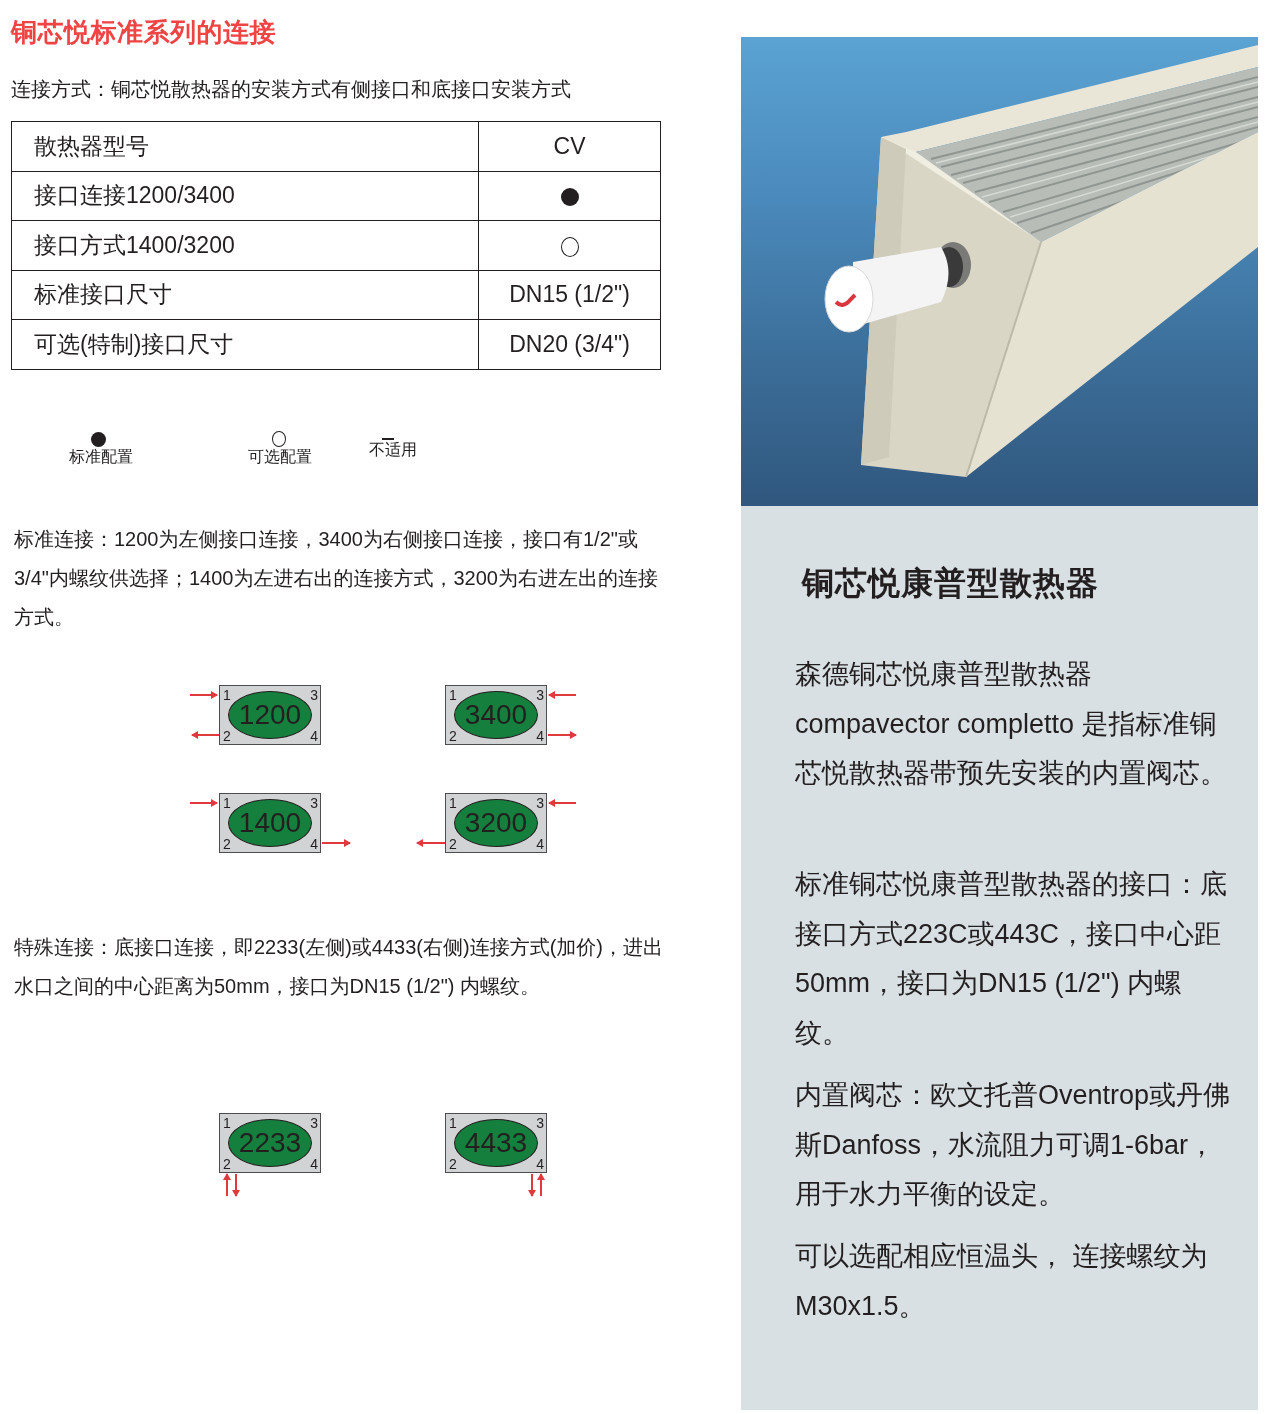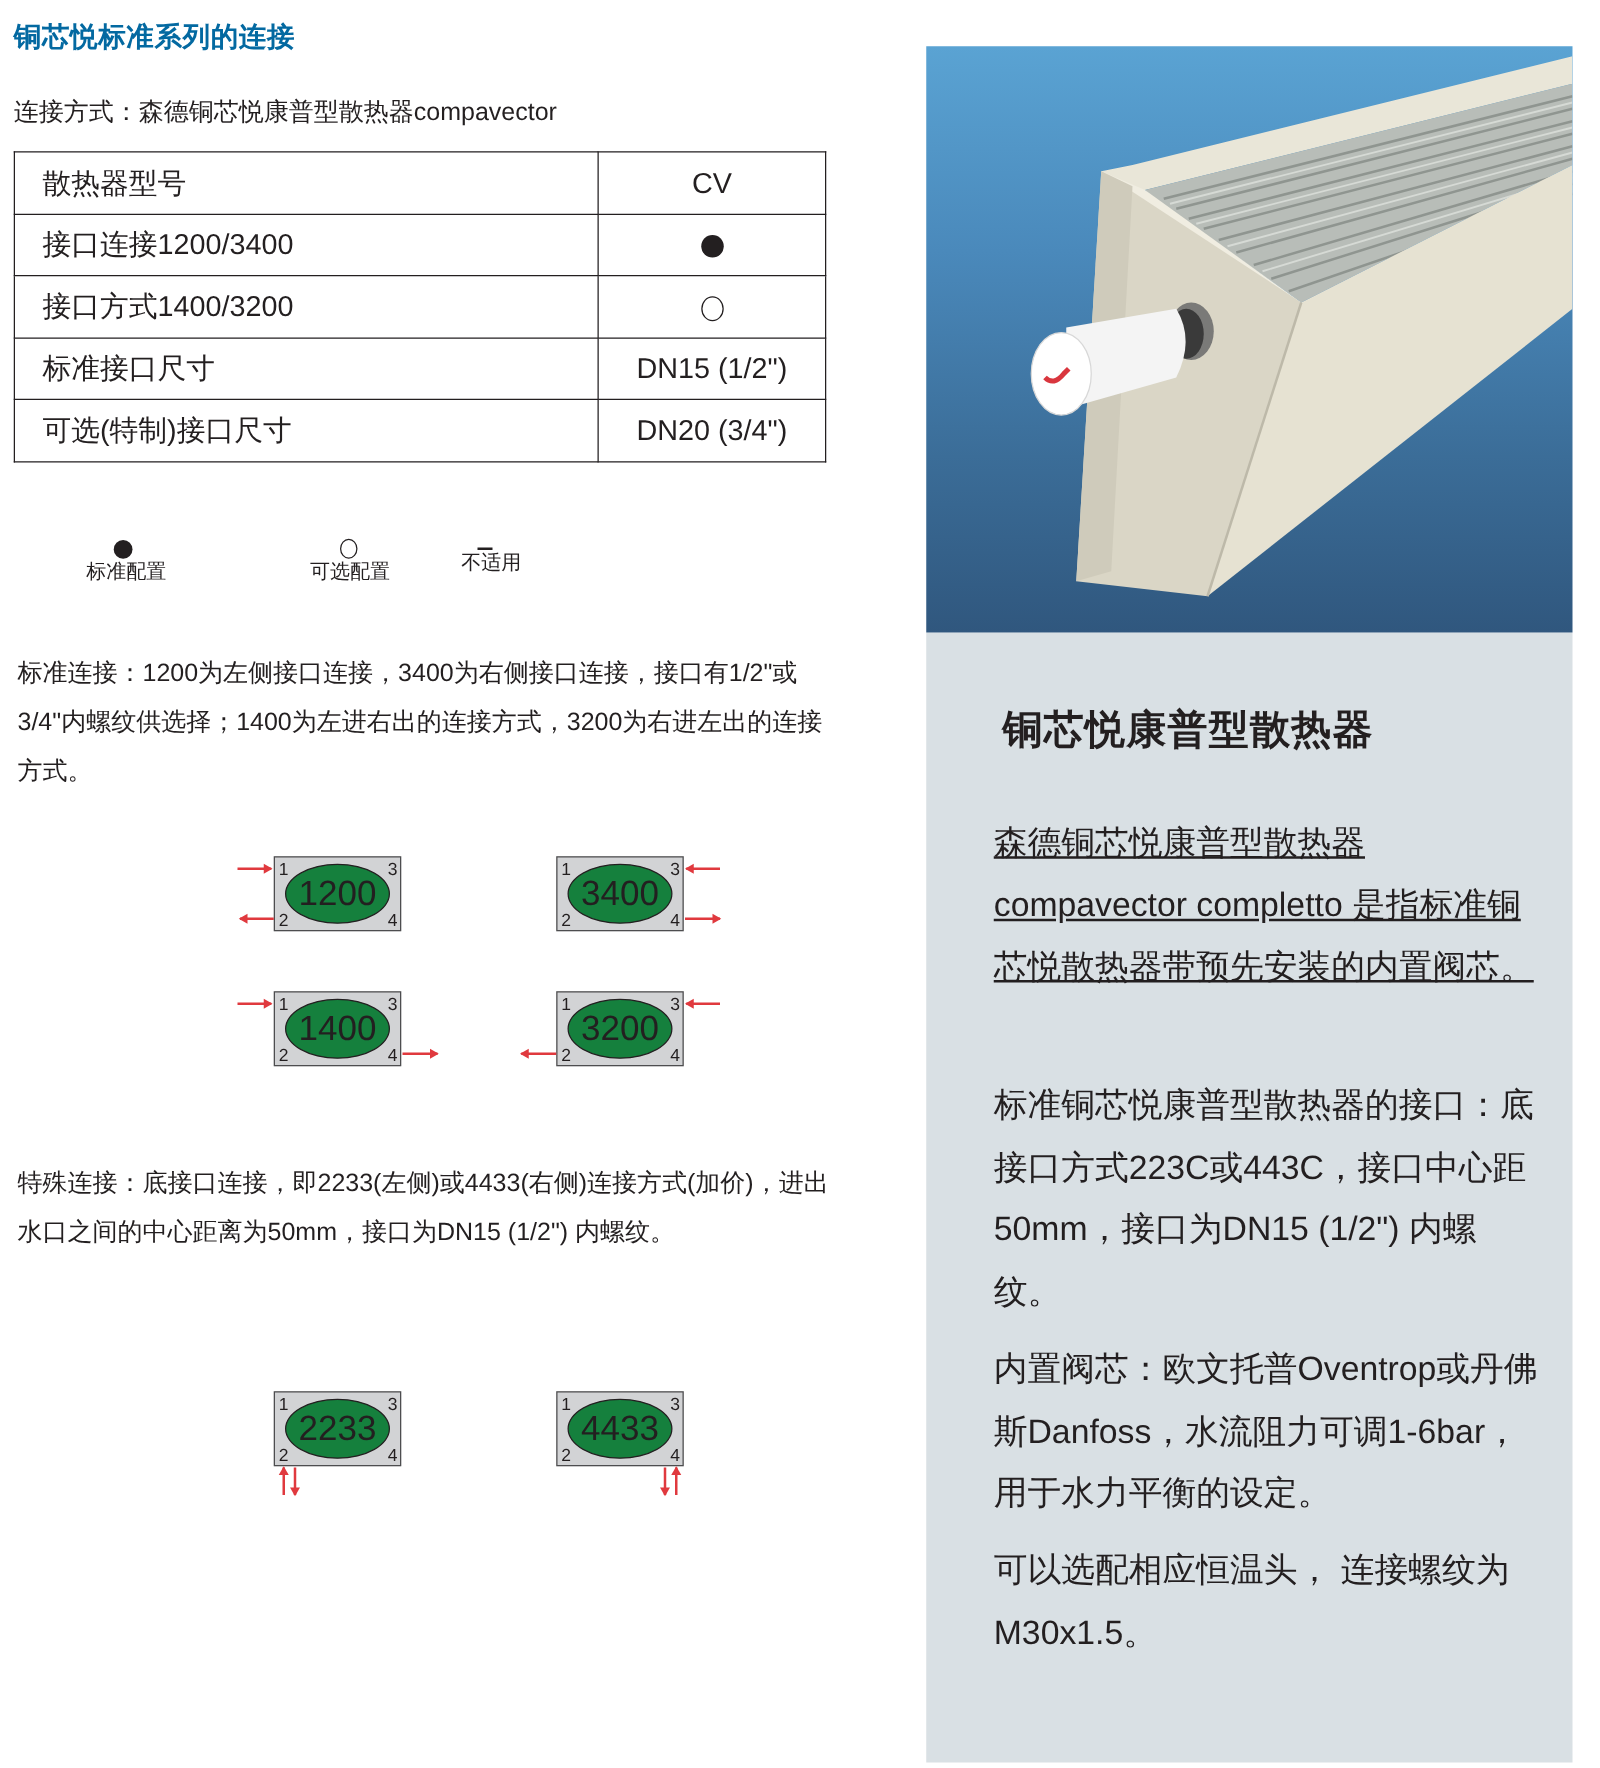--- a/index.html
+++ b/index.html
@@ -1,19 +1,19 @@
 <!DOCTYPE html>
 <html><head>
 <meta charset="utf-8">
 <style>
   * { box-sizing: border-box; margin: 0; padding: 0; }
   html, body { width: 1280px; height: 1414px; background: #ffffff; overflow: hidden; }
   body { position: relative; font-family: "Liberation Sans", "DejaVu Sans", sans-serif; color: #231f20; }
 
-  .title { position: absolute; left: 11px; top: 15px; font-size: 22px; font-weight: bold; letter-spacing: 0.5px; color: #0369a1; }
+  .title { position: absolute; left: 11px; top: 15px; font-size: 26px; font-weight: bold; letter-spacing: 0.5px; color: #ef4444; }
   .intro { position: absolute; left: 11px; top: 76px; font-size: 20px; color: #231f20; }
 
   table.spec { position: absolute; left: 11px; top: 121px; width: 650px; border-collapse: collapse; font-size: 23px; }
   table.spec td { border: 1.5px solid #231f20; height: 49.5px; padding: 0; }
   table.spec td.lbl { width: 467px; padding-left: 22px; }
   table.spec td.val { text-align: center; }
   .dot-full { display: inline-block; width: 18px; height: 18px; border-radius: 50%; background: #231f20; vertical-align: middle; }
   .dot-empty { display: inline-block; width: 18px; height: 20px; border-radius: 50%; border: 1.3px solid #231f20; vertical-align: middle; }
 
   .legend { position: absolute; left: 11px; top: 431px; font-size: 16px; display: flex; align-items: center; }
@@ -42,30 +42,30 @@
   .varrow.up::after { content: ""; position: absolute; top: -1px; left: -3.5px; border-bottom: 7px solid #e0393e; border-left: 4.25px solid transparent; border-right: 4.25px solid transparent; }
   .varrow.down::after { content: ""; position: absolute; bottom: -1px; left: -3.5px; border-top: 7px solid #e0393e; border-left: 4.25px solid transparent; border-right: 4.25px solid transparent; }
 
   
   .right-panel { position: absolute; left: 741px; top: 506px; width: 517px; height: 904px; background: #d9e0e4; }
   .photo { position: absolute; left: 741px; top: 37px; width: 517px; height: 469px; background: linear-gradient(180deg, #5aa3d3 0%, #4a89bb 35%, #3b6d98 70%, #30577e 100%); overflow: hidden; }
   .photo svg { position: absolute; left: 0; top: 0; }
 
   .rp-title { position: absolute; left: 802px; top: 562px; font-size: 32px; color: #231f20; letter-spacing: 1px; }
   .rp-text { position: absolute; left: 795px; width: 440px; font-size: 27px; line-height: 49.5px; color: #231f20; }
-  .rp-p1 { top: 650px; text-decoration: underline; }
+  .rp-p1 { top: 650px; }
   .rp-p2 { top: 860px; }
   .rp-p3 { top: 1071px; }
   .rp-p4 { top: 1232px; }
 </style>
 </head>
 <body>
 
 <h1 class="title">铜芯悦标准系列的连接</h1>
-<p class="intro">连接方式：森德铜芯悦康普型散热器compavector</p>
+<p class="intro">连接方式：铜芯悦散热器的安装方式有侧接口和底接口安装方式</p>
 
 <table class="spec">
   <tbody>
       <tr>
     <td class="lbl">散热器型号</td>
     <td class="val">CV</td>
   </tr>
   <tr>
     <td class="lbl">接口连接1200/3400</td>
     <td class="val"><span class="dot-full"></span></td>

